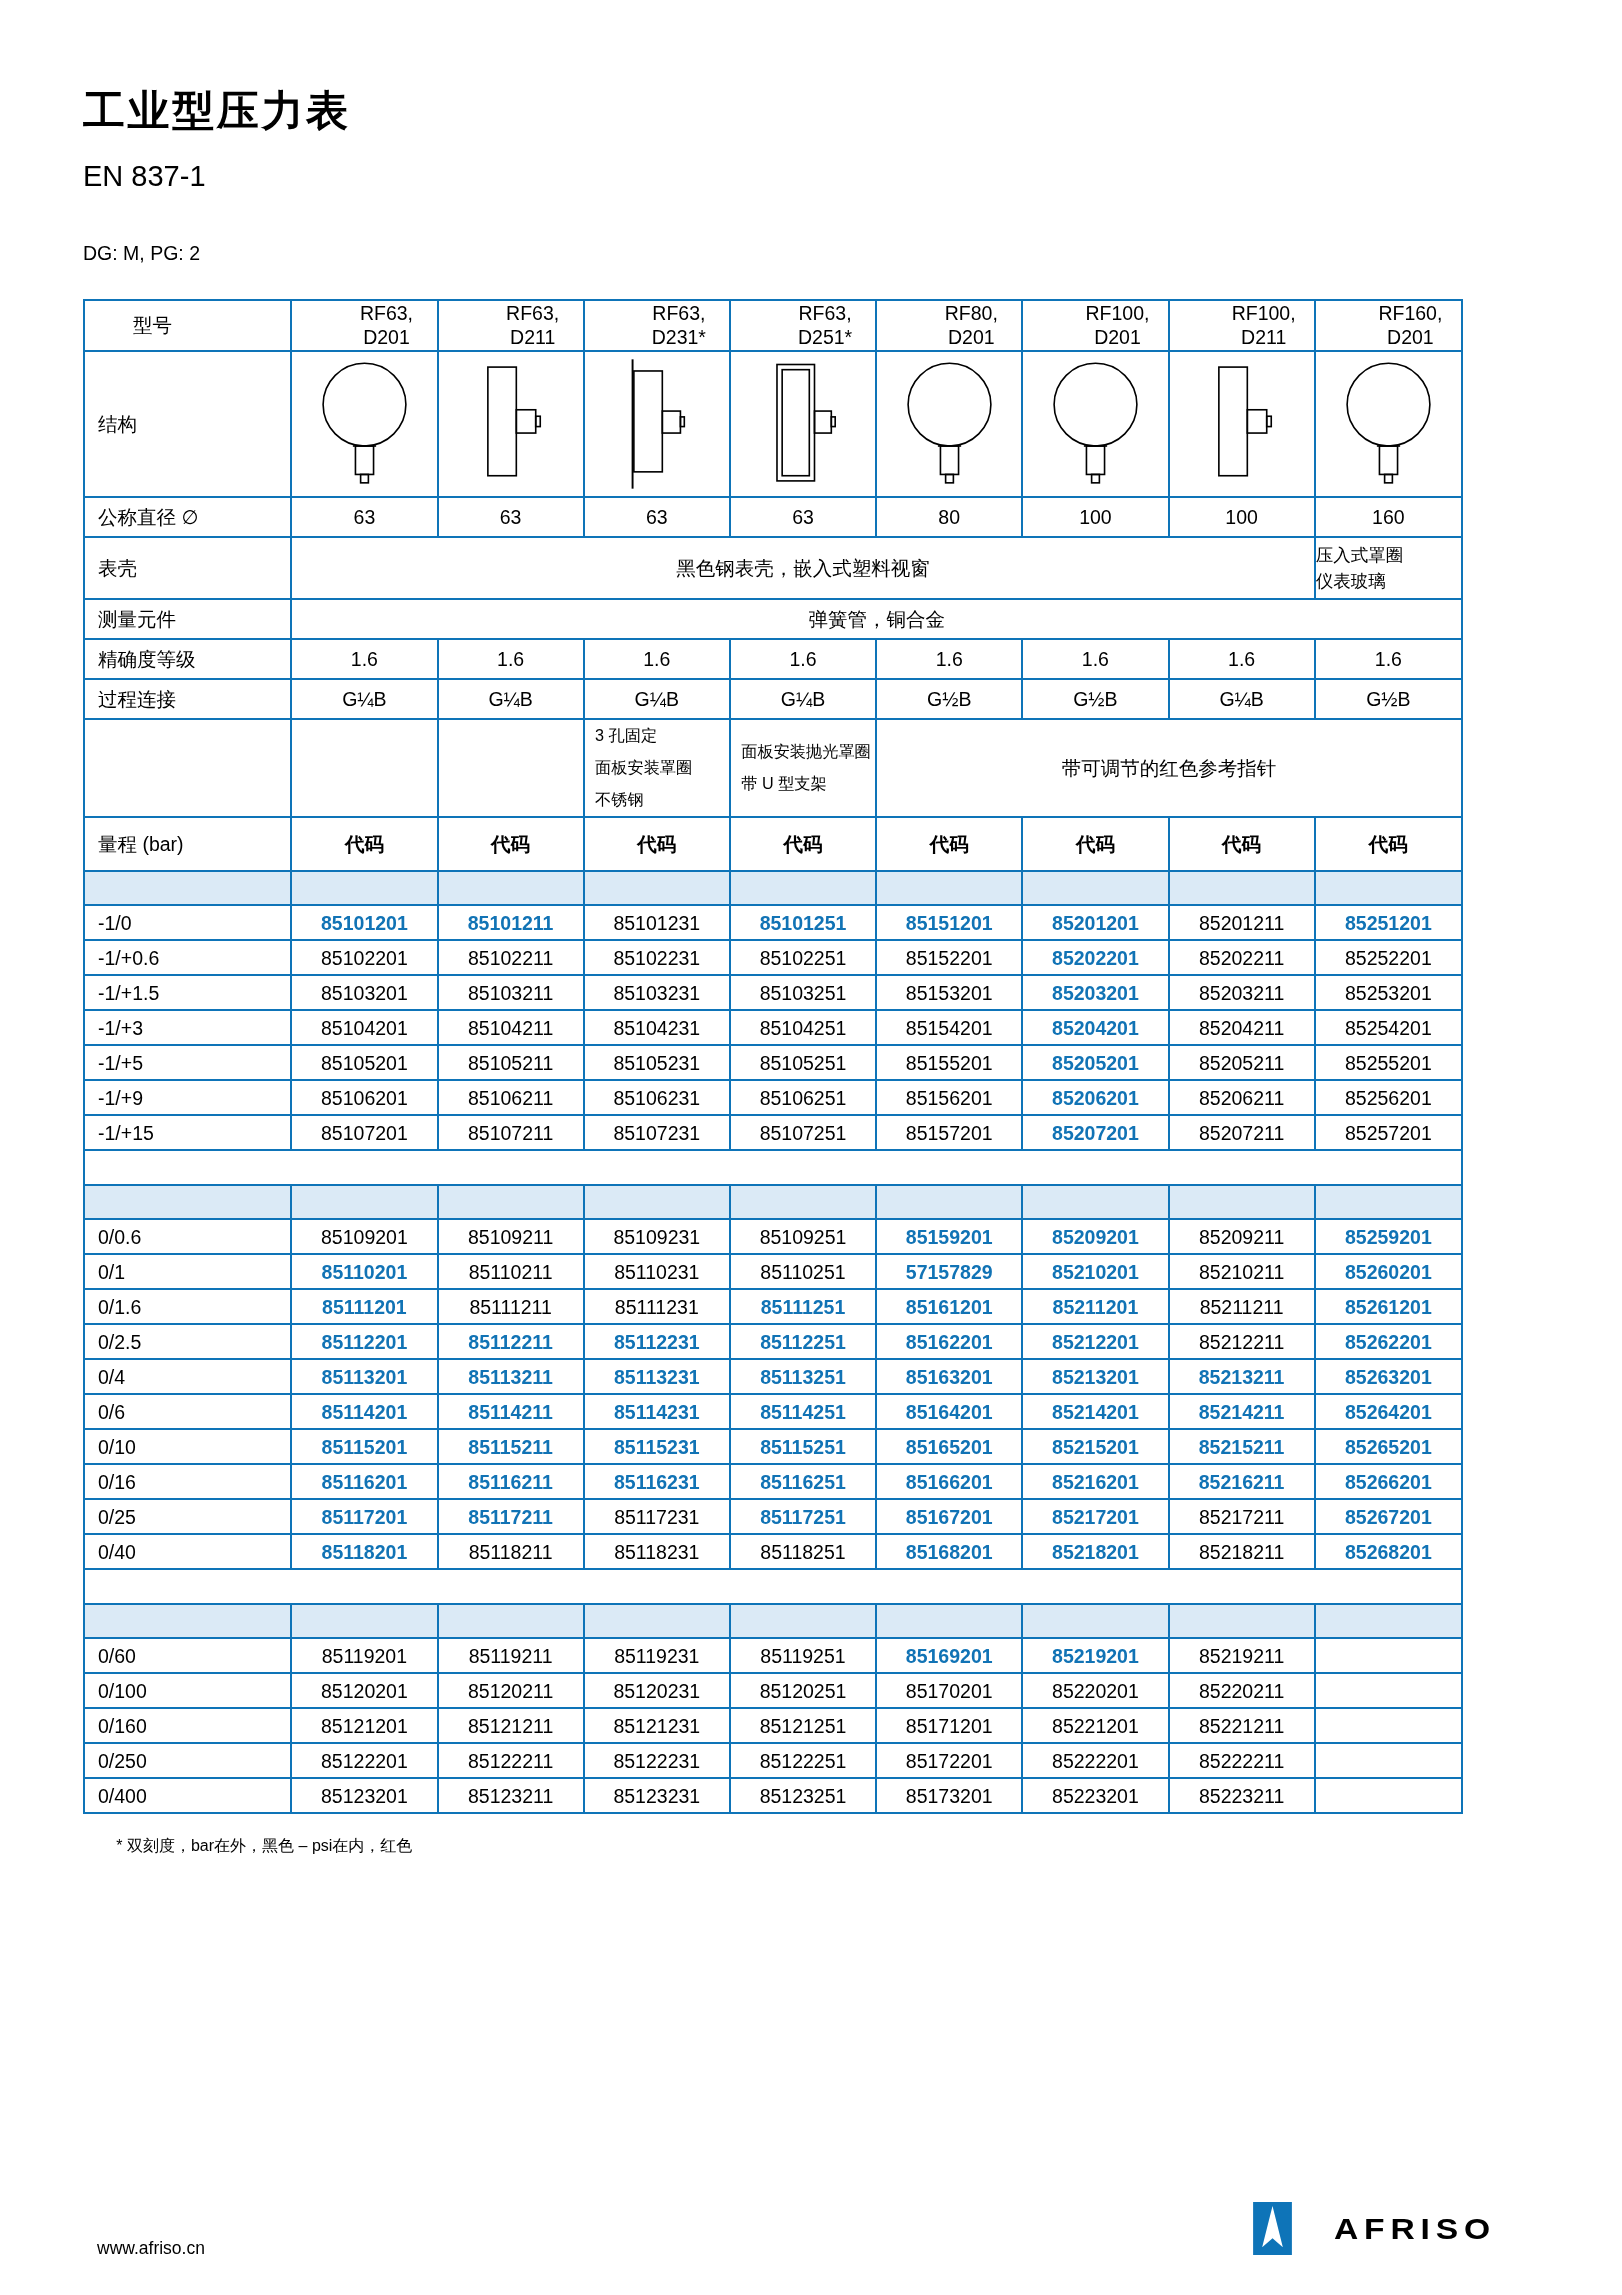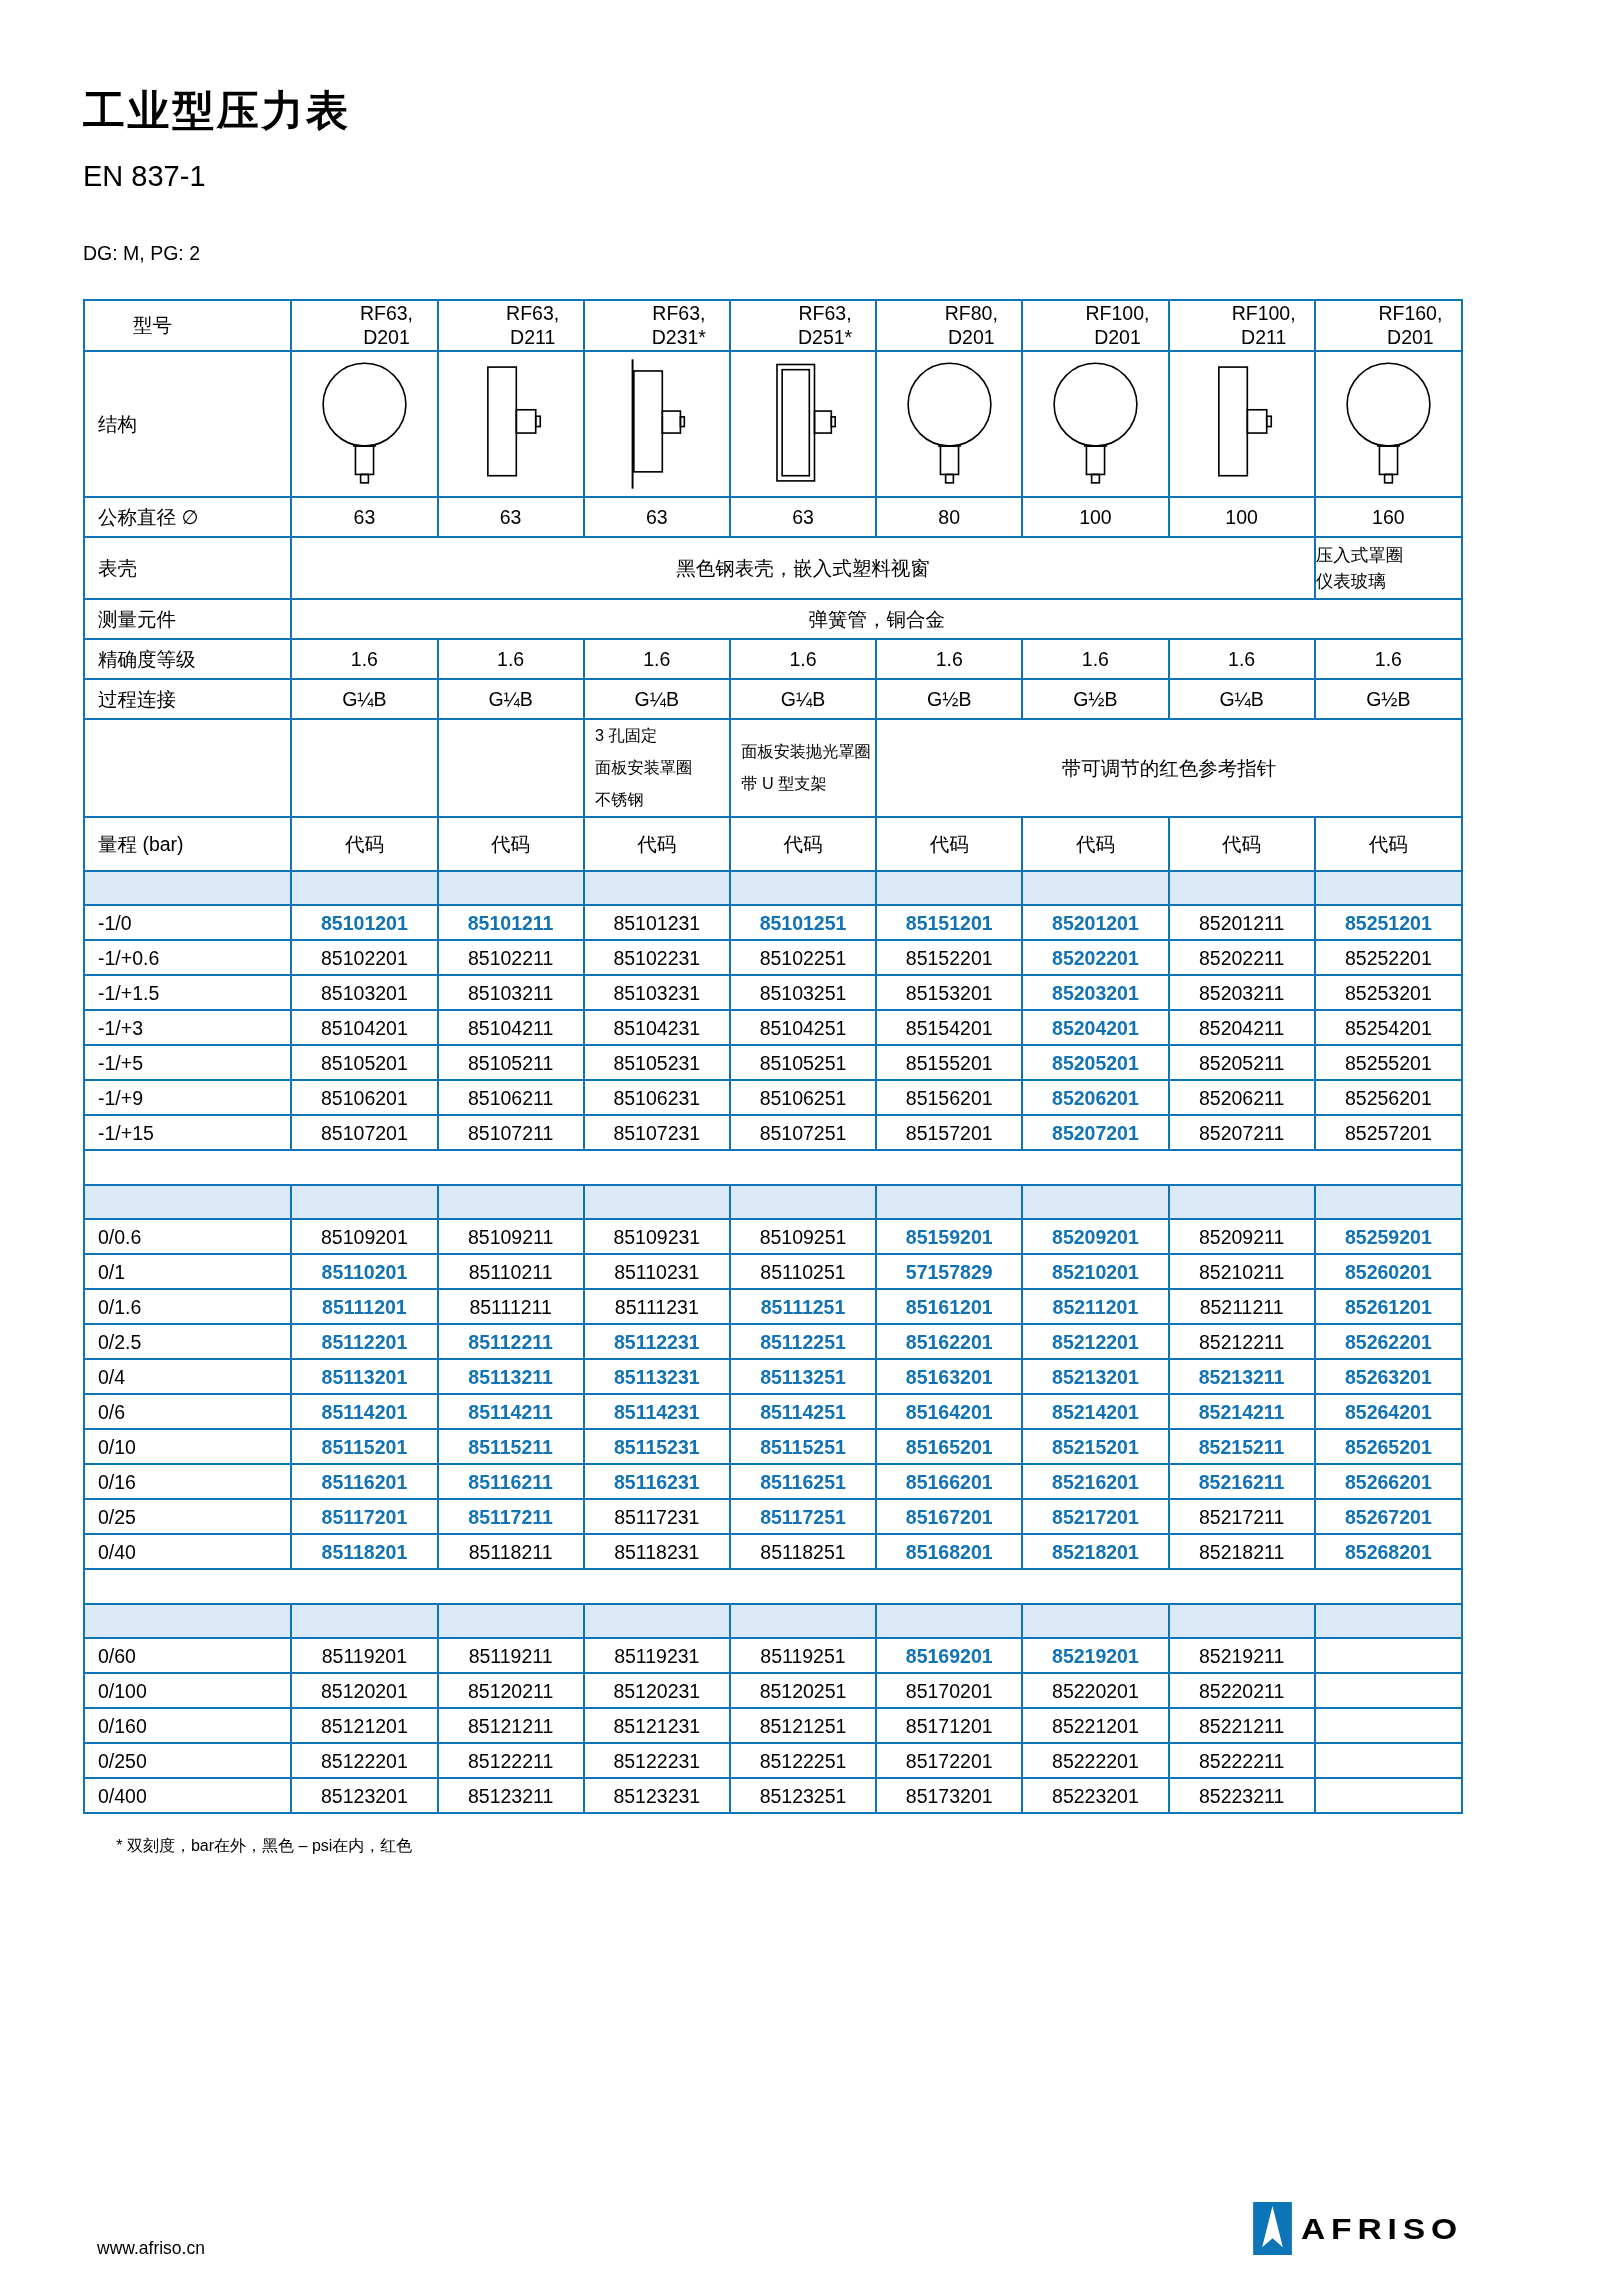--- a/index.html
+++ b/index.html
@@ -40,35 +40,35 @@
   tr.structure-row td{height:144px;}
   tr.diameter-row td{height:38px;}
   tr.case-row td{height:60px;}
   td.case-last{text-align:left;font-size:17.5px;line-height:1.5;padding-left:0;}
   tr.element-row td{height:38px;}
   tr.accuracy-row td{height:38px;}
   tr.connection-row td{height:38px;}
   tr.notes-row td{height:96px;}
   td.note-cell{text-align:left;font-size:16.2px;line-height:1.95;padding-left:10.4px;vertical-align:middle;}
   tr.range-row td{height:52px;}
-  tr.range-row td.code-label{font-weight:normal;}
+  tr.range-row td.code-label{font-weight:bold;}
   tr.band-row td{height:32.5px;background:var(--band);}
   tr.data-row td{height:33px;}
   tr.gap-row td{height:32.5px;border-left:2.6px solid var(--accent);border-right:2.6px solid var(--accent);background:#fff;}
   td.hl{color:var(--hl);font-weight:bold;}
   .struct-svg{display:block;margin:0 auto;}
   .footnote{
     margin-top:22px;font-size:16px;padding-left:1.3px;margin-left:32px;
   }
   .footer-site{
     position:absolute;left:97px;top:2238px;font-size:17.5px;color:#000000;cursor:pointer;
   }
   .brand{
     position:absolute;left:1253px;top:2201px;height:55px;
-    display:flex;align-items:center;
+    display:flex;align-items:center;gap:33px;
   }
   .brand-word{
     font-size:30px;font-weight:bold;letter-spacing:5.2px;margin-left:9px;
     transform:scaleX(1.12);transform-origin:left center;white-space:nowrap;
   }
 </style>
 </head>
 <body>
 
 <h1 class="page-title">工业型压力表</h1>

